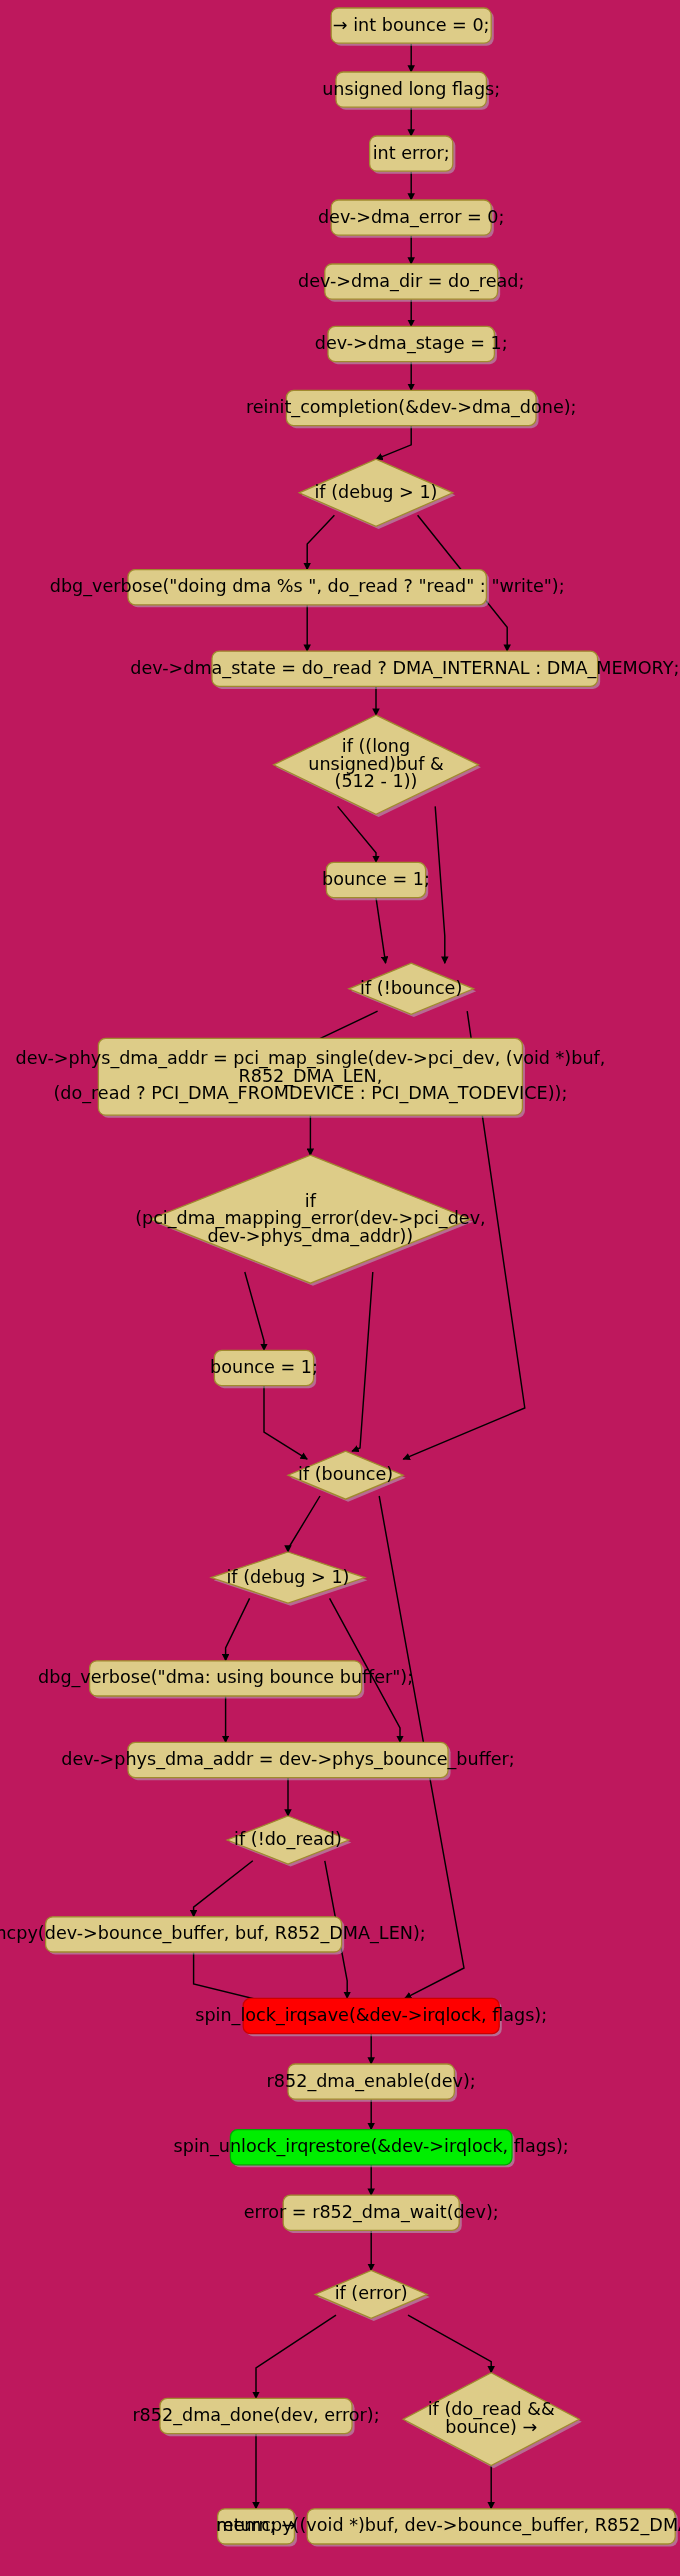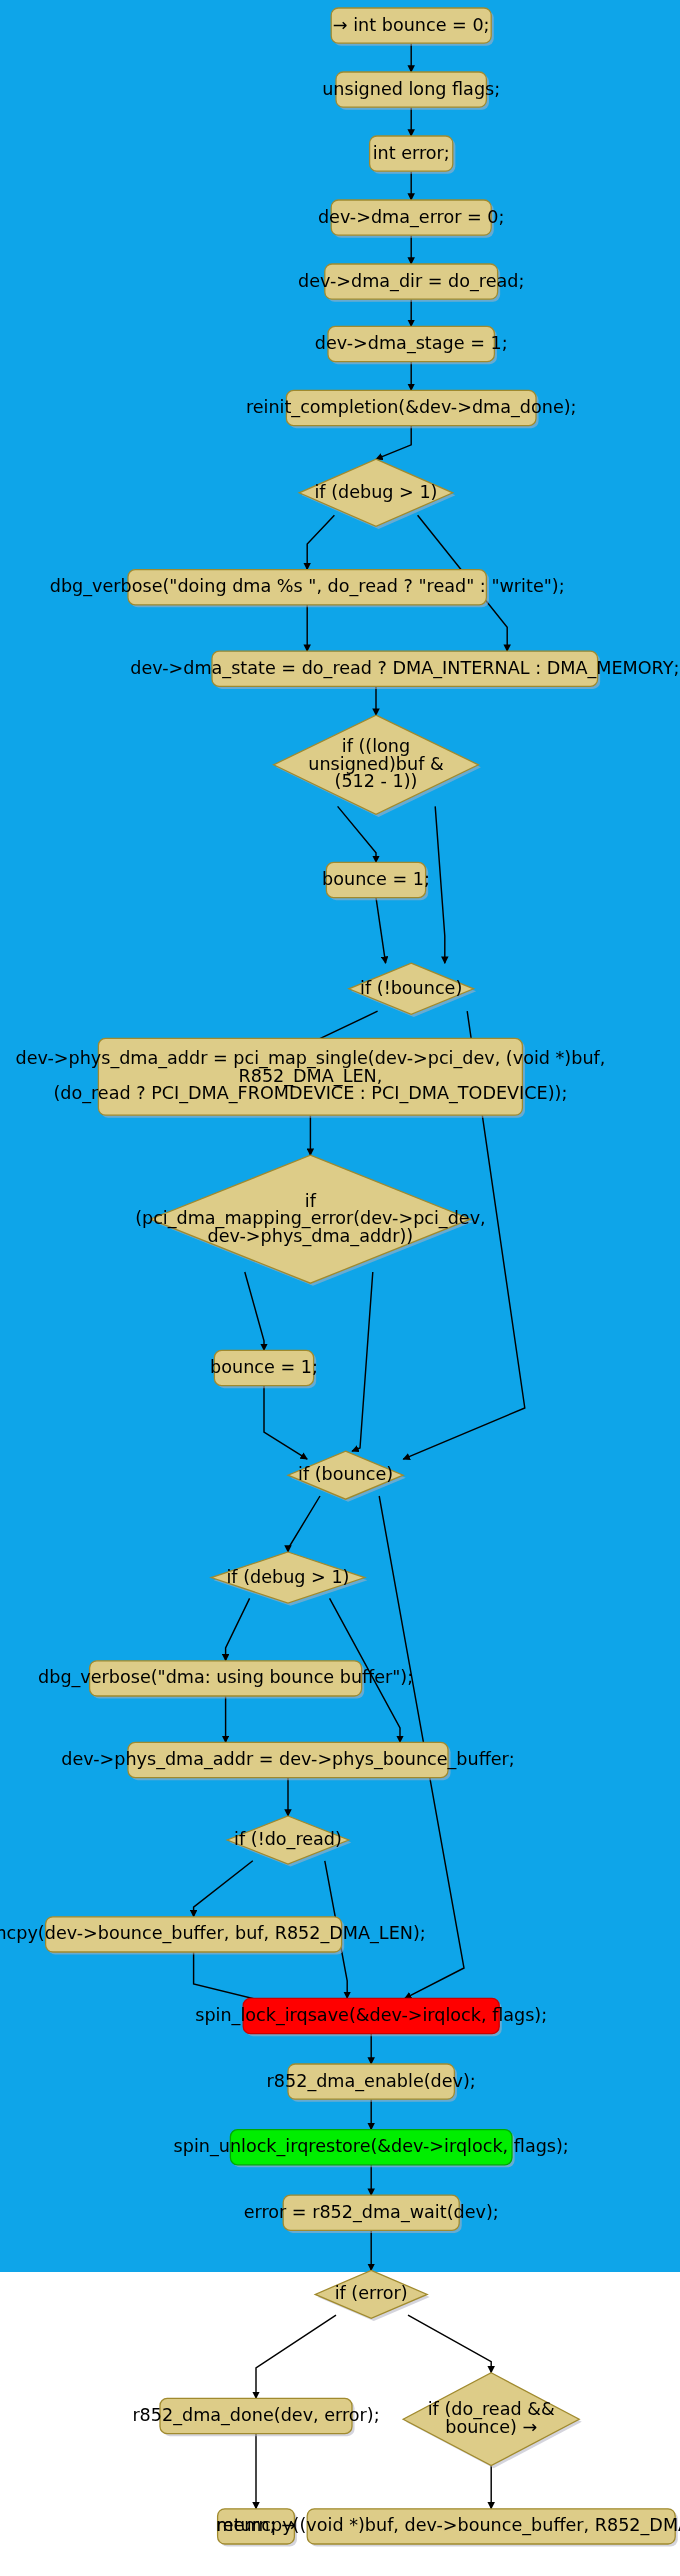--- a/index.html
+++ b/index.html
@@ -1,21 +1,21 @@
 <!DOCTYPE html>
 <html style="font-size:14px"><head>
 <meta charset="utf-8">
 <style>
   html,body{margin:0;padding:0;background:#ffffff;}
   body{
     width:680px;height:2576px;
     font-family:"DejaVu Sans","Liberation Sans",sans-serif;
     overflow:hidden;
   }
-  #diagram{position:relative;width:680px;height:2272px;background:#0ea5e9;}
+  #diagram{position:relative;width:680px;height:2576px;background:#be185d;}
   svg{display:block;}
   .node-label{
     font-family:"DejaVu Sans","Liberation Sans",sans-serif;
     font-size:11px;
     fill:#000000;
     dominant-baseline:middle;
     text-anchor:middle;
     white-space:pre;
   }
   .shadow{fill:#b0b0c0;opacity:.55;}

